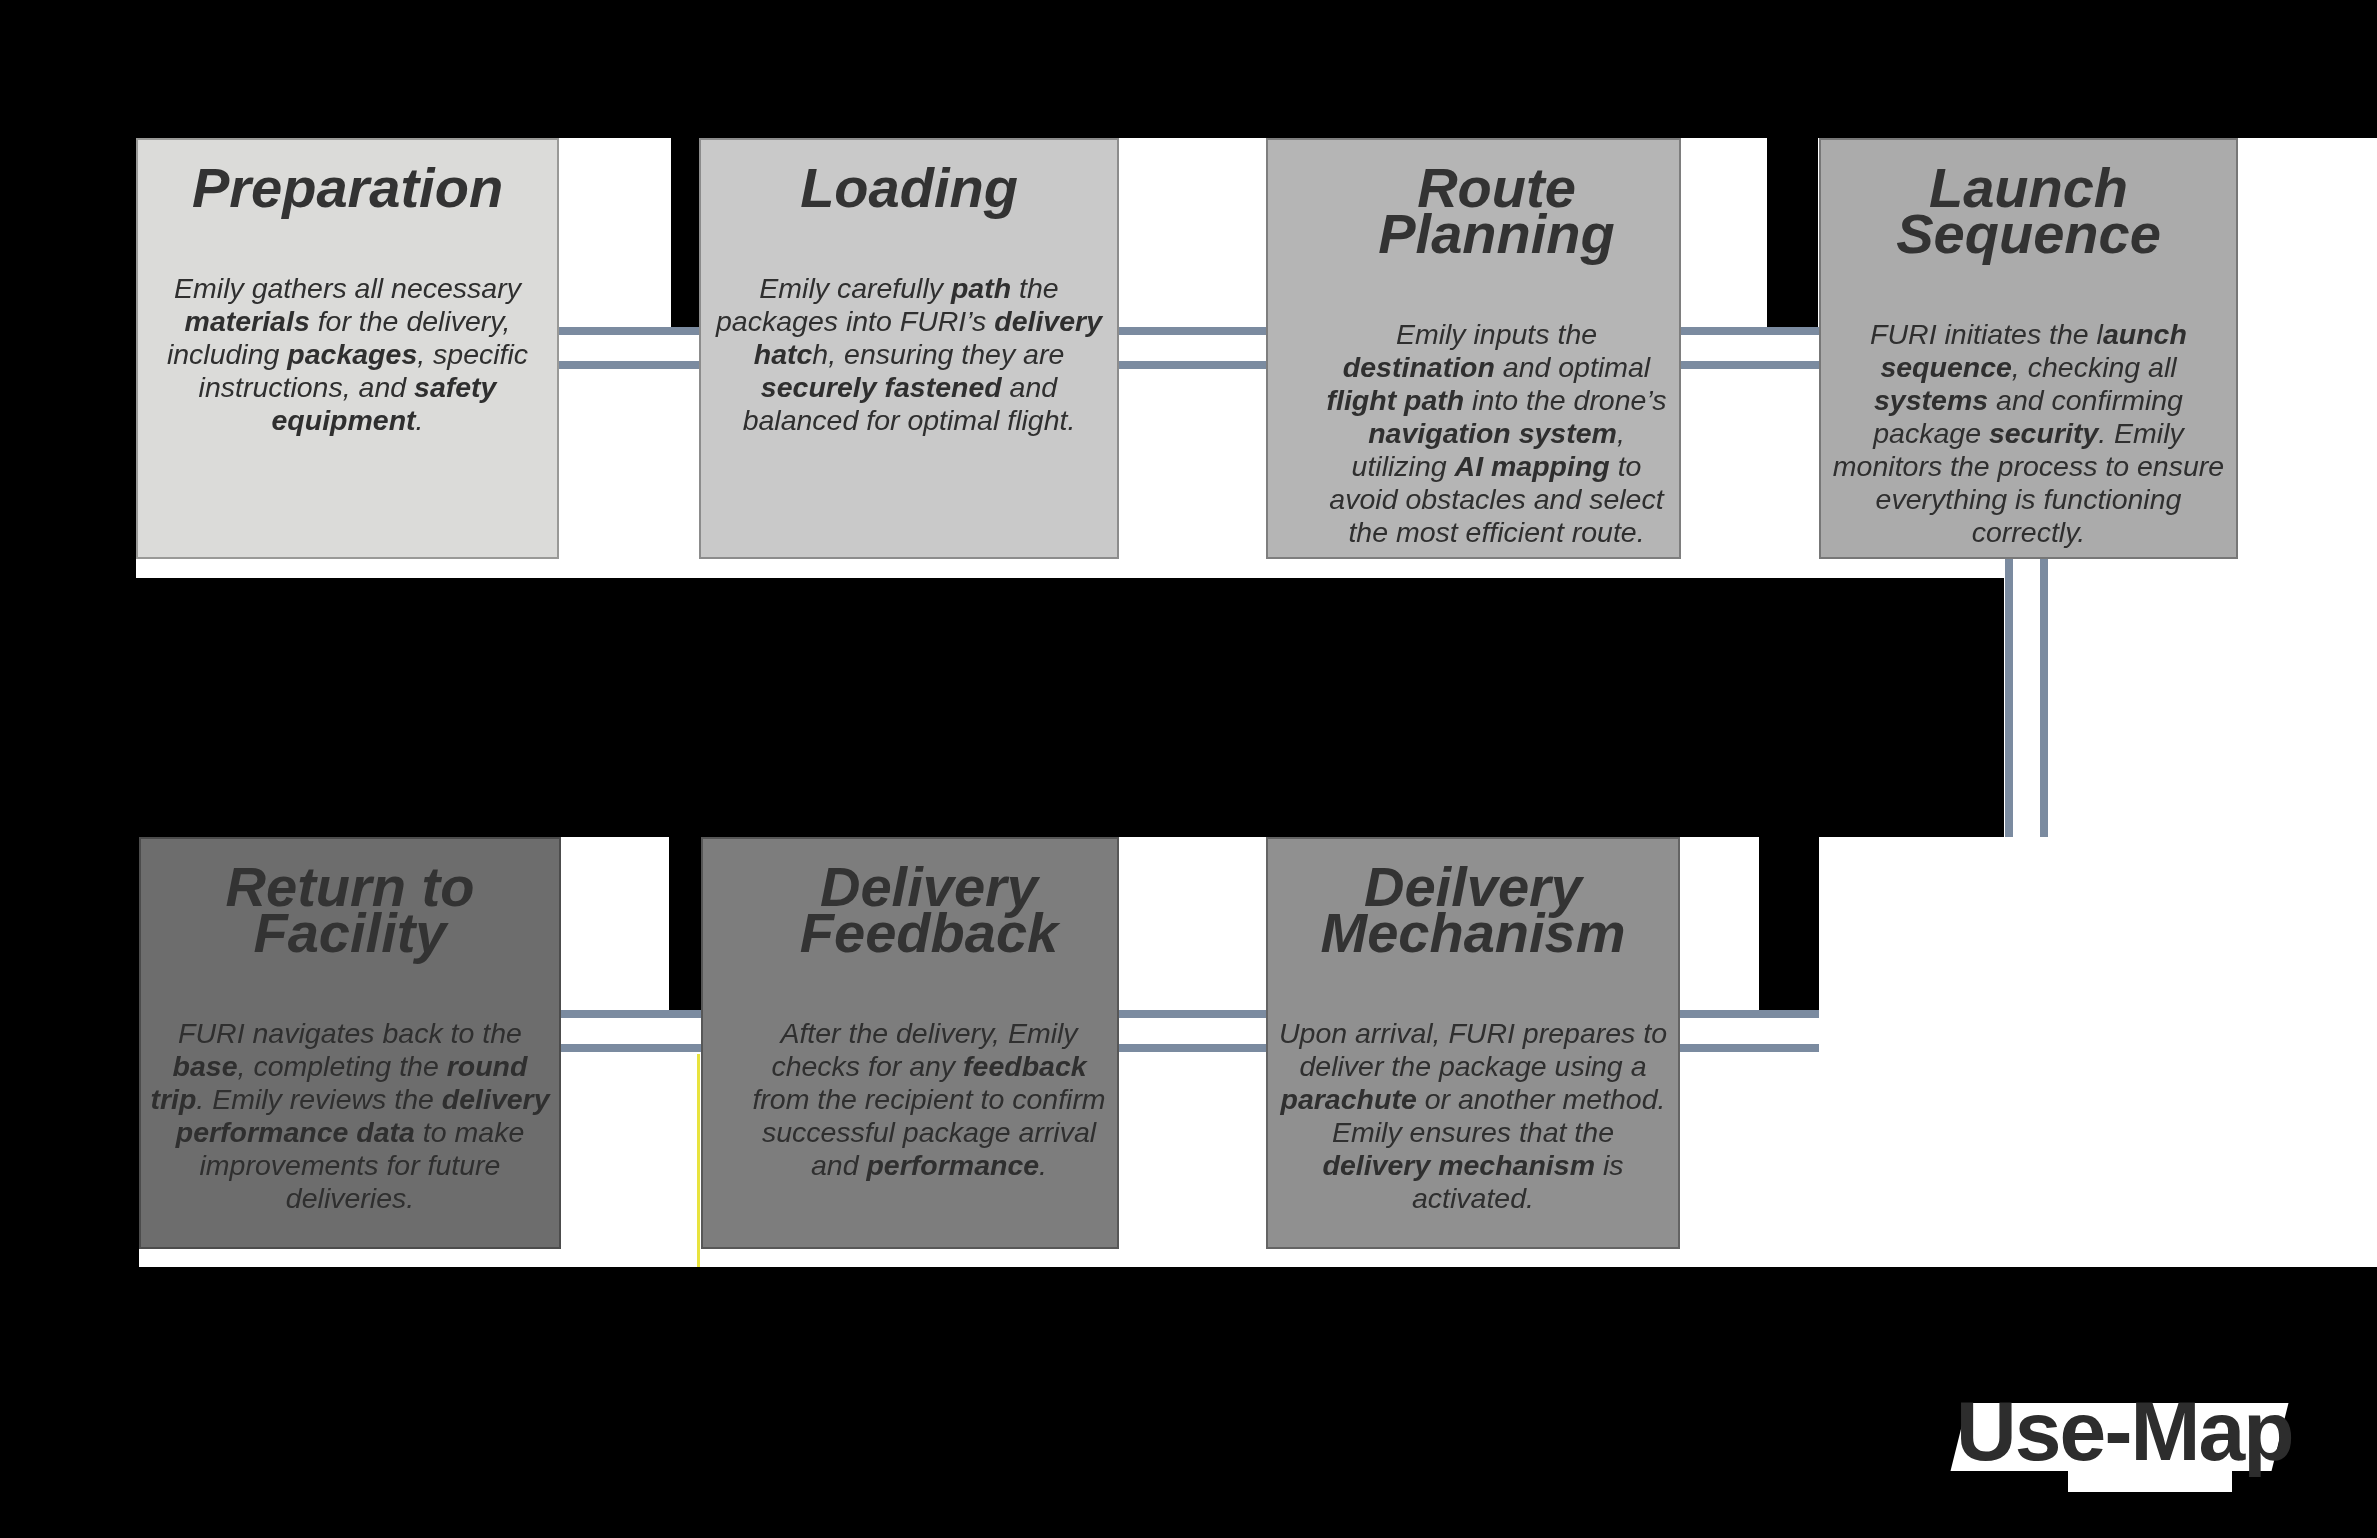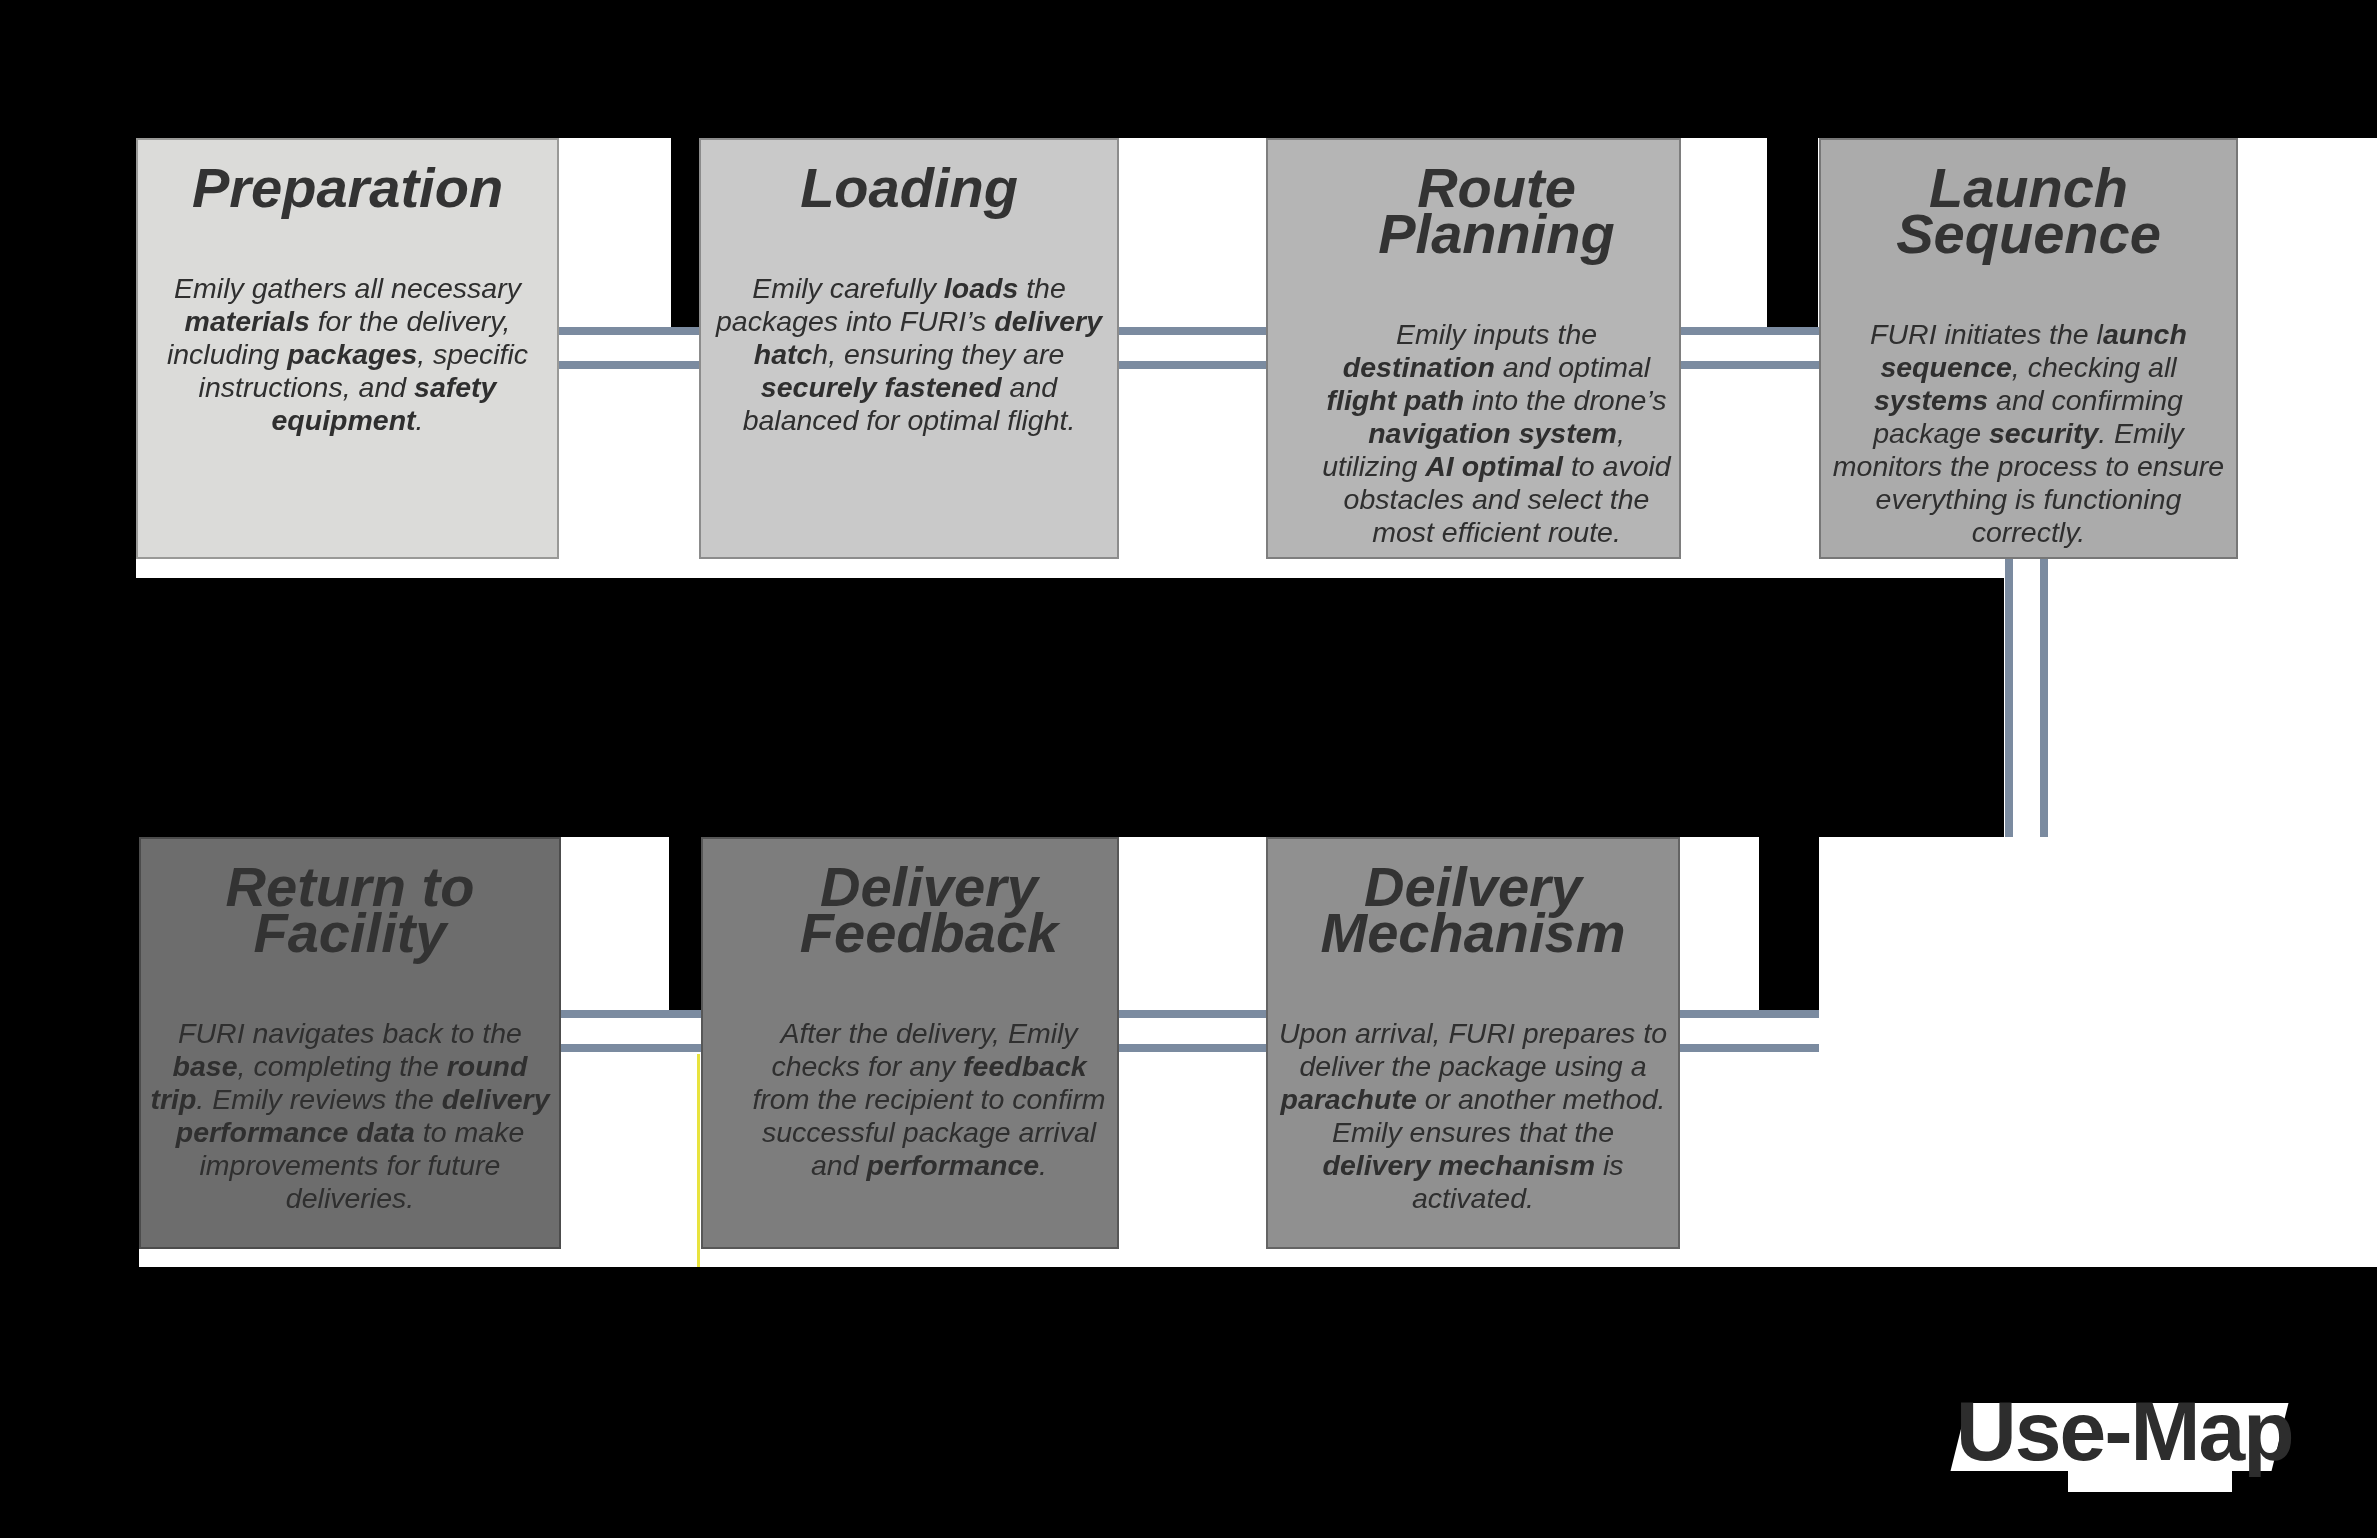--- a/index.html
+++ b/index.html
@@ -57,25 +57,25 @@
   <div class="line" style="left:1679px;top:1044px;width:140px;height:7.6px"></div>
 
   <div class="artifact" style="left:697px;top:1054px;width:2.9px;height:213px"></div>
 
   <section class="box" style="left: 136px; top: 138px; width: 423px; height: 421px; background-color: rgb(219, 219, 217);">
     <h2 class="title">Preparation</h2>
     <p class="body">Emily gathers all necessary <b>materials</b> for the delivery, including <b>packages</b>, specific instructions, and <b>safety equipment</b>.</p>
   </section>
   <section class="box" style="left: 699px; top: 138px; width: 420px; height: 421px; background-color: rgb(201, 201, 201);">
     <h2 class="title">Loading</h2>
-    <p class="body">Emily carefully <b>loads</b> the packages into FURI’s <b>delivery hatc</b>h, ensuring they are <b>securely fastened</b> and balanced for optimal flight.</p>
+    <p class="body">Emily carefully <b>path</b> the packages into FURI’s <b>delivery hatc</b>h, ensuring they are <b>securely fastened</b> and balanced for optimal flight.</p>
   </section>
   <section class="box" style="left: 1266px; top: 138px; width: 415px; height: 421px; background-color: rgb(181, 181, 181); padding-left: 46px;">
     <h2 class="title">Route Planning</h2>
-    <p class="body">Emily inputs the <b>destination</b> and optimal <b>flight path</b> into the drone’s <b>navigation system</b>, utilizing <b>AI optimal</b> to avoid obstacles and select the most efficient route.</p>
+    <p class="body">Emily inputs the <b>destination</b> and optimal <b>flight path</b> into the drone’s <b>navigation system</b>, utilizing <b>AI mapping</b> to avoid obstacles and select the most efficient route.</p>
   </section>
   <section class="box" style="left: 1819px; top: 138px; width: 419px; height: 421px; background-color: rgb(171, 171, 171);">
     <h2 class="title">Launch Sequence</h2>
     <p class="body">FURI initiates the l<b>aunch sequence</b>, checking all <b>systems</b> and confirming package <b>security</b>. Emily monitors the process to ensure everything is functioning correctly.</p>
   </section>
 
   <section class="box" style="left: 139px; top: 837px; width: 422px; height: 412px; background-color: rgb(109, 109, 109);">
     <h2 class="title">Return to Facility</h2>
     <p class="body">FURI navigates back to the <b>base</b>, completing the <b>round trip</b>. Emily reviews the <b>delivery performance data</b> to make improvements for future deliveries.</p>
   </section>

